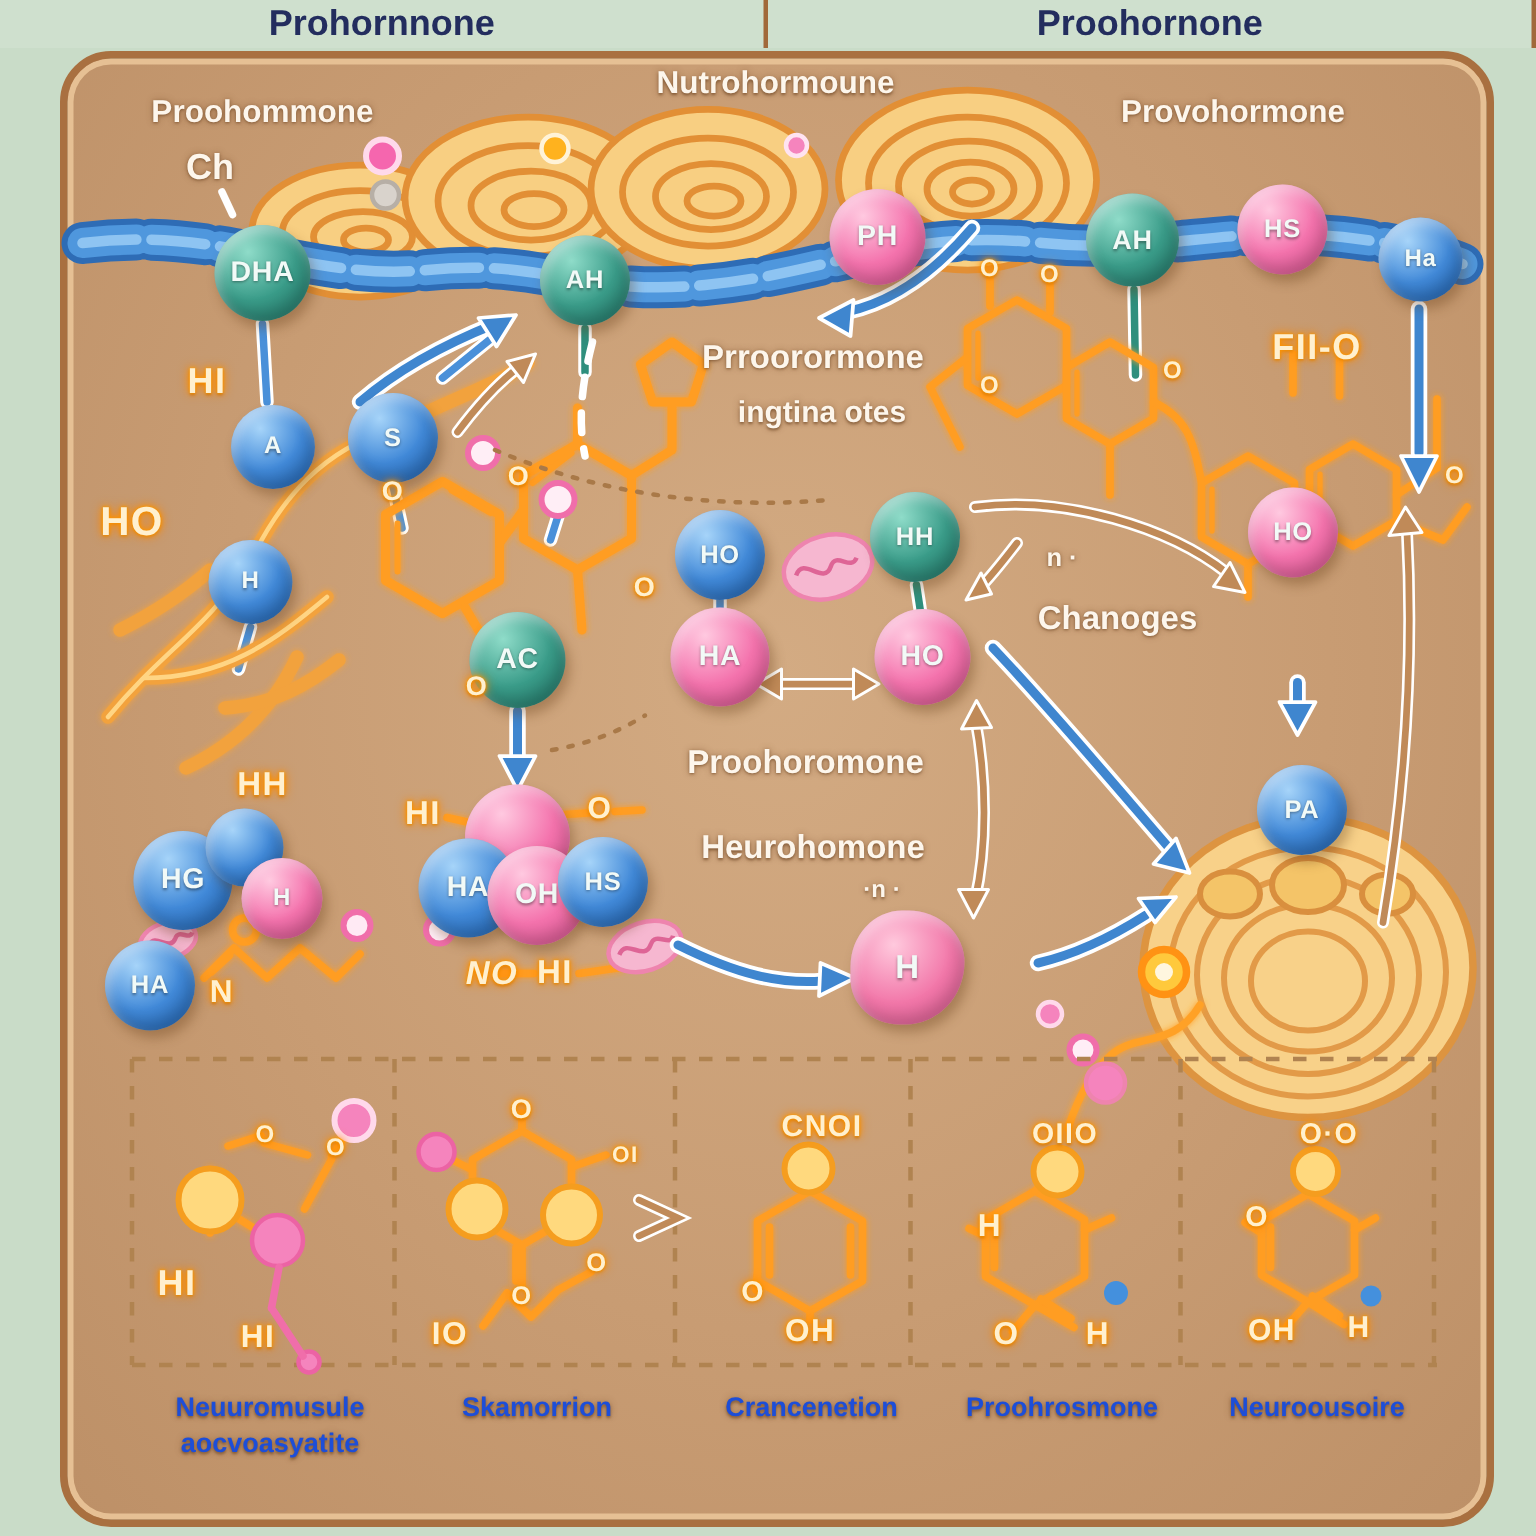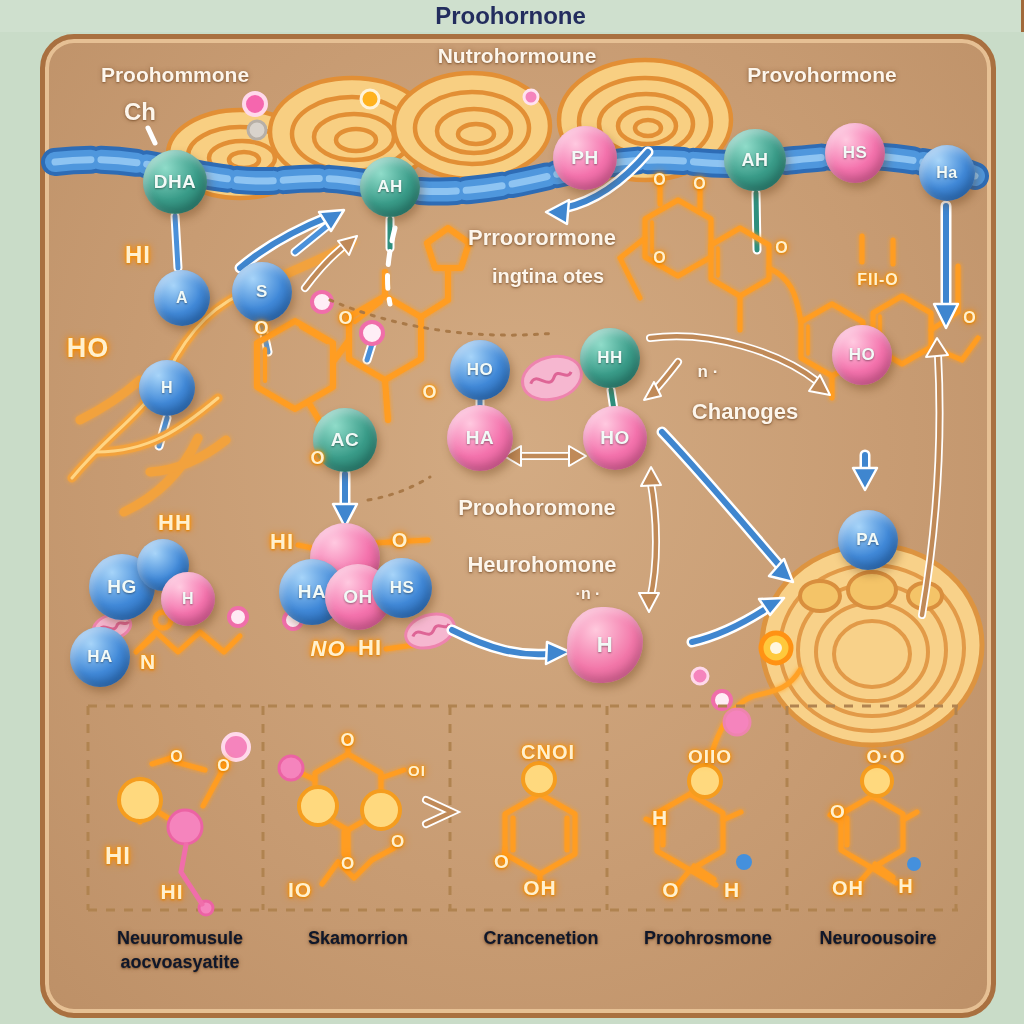--- a/index.html
+++ b/index.html
@@ -20,36 +20,39 @@
   .teal{background:radial-gradient(circle at 35% 28%, #8fdcc9, #3a9c89 52%, #1f7264);}
   .pink{background:radial-gradient(circle at 35% 28%, #ffc9e0, #f473ad 52%, #d8528e);}
   .blue{background:radial-gradient(circle at 35% 28%, #a6d4f9, #4189d8 52%, #1d5fae);}
   .blob{background:radial-gradient(circle at 38% 30%, #ffc9dd, #f277a9 55%, #e05a93);
         border-radius:48% 52% 55% 45%/52% 48% 58% 42%;}
   .chem{position:absolute;transform:translate(-50%,-50%);font-weight:bold;color:#fff0cf;white-space:nowrap;
         text-shadow:0 0 4px #ff9500,0 0 8px #ff8400,0 0 2px #ffae00,0 1px 2px rgba(180,90,0,.8);letter-spacing:1px;}
   .wtext{position:absolute;transform:translate(-50%,-50%);font-weight:bold;color:#fdf6ec;white-space:nowrap;
          text-shadow:0 1px 2px rgba(110,70,35,.7),0 0 5px rgba(120,75,40,.45);}
   .bcap{position:absolute;transform:translate(-50%,0);text-align:center;font-weight:bold;font-size:18px;
-        color:#0f172a;line-height:24px;white-space:nowrap;
+        color:#1d4ed8;line-height:24px;white-space:nowrap;
         text-shadow:0 1px 2px rgba(110,70,35,.7),0 0 5px rgba(120,75,40,.45);}
   
   .aw{stroke:#fff;stroke-width:11;fill:none;stroke-linecap:round;}
   .ab{stroke:#3f86cf;stroke-width:6;fill:none;stroke-linecap:round;}
   .bh{fill:#3f86cf;stroke:#fff;stroke-width:2.5;stroke-linejoin:round;}
   .tw{stroke:#fff;stroke-width:8;fill:none;stroke-linecap:round;}
   .tt{stroke:#c08a58;stroke-width:4.5;fill:none;stroke-linecap:round;}
   .th{fill:#c08a58;stroke:#fff;stroke-width:2;stroke-linejoin:round;}
 </style>
 </head>
 <body>
 
 <div class="stage">
 
   <div class="header">
+    <div class="hcell div">
+      <span>Prohornnone</span>
+    </div>
     <div class="hcell div">
       <span>Proohornone</span>
     </div>
   </div>
 
   <div class="panel"></div>
 
   <svg class="art" width="1024" height="1024" viewBox="0 0 1024 1024">
     <defs>
       <filter id="oglow" x="-30%" y="-30%" width="160%" height="160%">
@@ -309,21 +312,21 @@
       <span class="chem" style="left: 88px; top: 348px; font-size: 27px;">HO</span>
       <span class="chem" style="left: 175px; top: 523px; font-size: 22px;">HH</span>
       <span class="chem" style="left: 262px; top: 328px; font-size: 18px;">O</span>
       <span class="chem" style="left: 346px; top: 318px; font-size: 18px;">O</span>
       <span class="chem" style="left: 430px; top: 392px; font-size: 18px;">O</span>
       <span class="chem" style="left: 318px; top: 458px; font-size: 18px;">O</span>
       <span class="chem" style="left: 660px; top: 180px; font-size: 16px;">O</span>
       <span class="chem" style="left: 700px; top: 184px; font-size: 16px;">O</span>
       <span class="chem" style="left: 660px; top: 258px; font-size: 16px;">O</span>
       <span class="chem" style="left: 782px; top: 248px; font-size: 16px;">O</span>
-      <span class="chem" style="left: 878px; top: 232px; font-size: 16px; margin-top: 48px;">FII-O</span>
+      <span class="chem" style="left: 878px; top: 232px; font-size: 24px;">FII-O</span>
       <span class="chem" style="left: 970px; top: 318px; font-size: 16px;">O</span>
       <span class="chem" style="left: 148px; top: 662px; font-size: 21px;">N</span>
       <span class="chem" style="left: 282px; top: 542px; font-size: 22px;">HI</span>
       <span class="chem" style="left: 400px; top: 540px; font-size: 20px;">O</span>
       <span class="chem" style="left: 328px; top: 649px; font-size: 22px; font-style: italic;">NO</span>
       <span class="chem" style="left: 370px; top: 648px; font-size: 22px;">HI</span>
       <span class="chem" style="left: 118px; top: 856px; font-size: 24px;">HI</span>
       <span class="chem" style="left: 172px; top: 892px; font-size: 21px;">HI</span>
       <span class="chem" style="left: 177px; top: 757px; font-size: 16px;">O</span>
       <span class="chem" style="left: 224px; top: 766px; font-size: 16px;">O</span>

